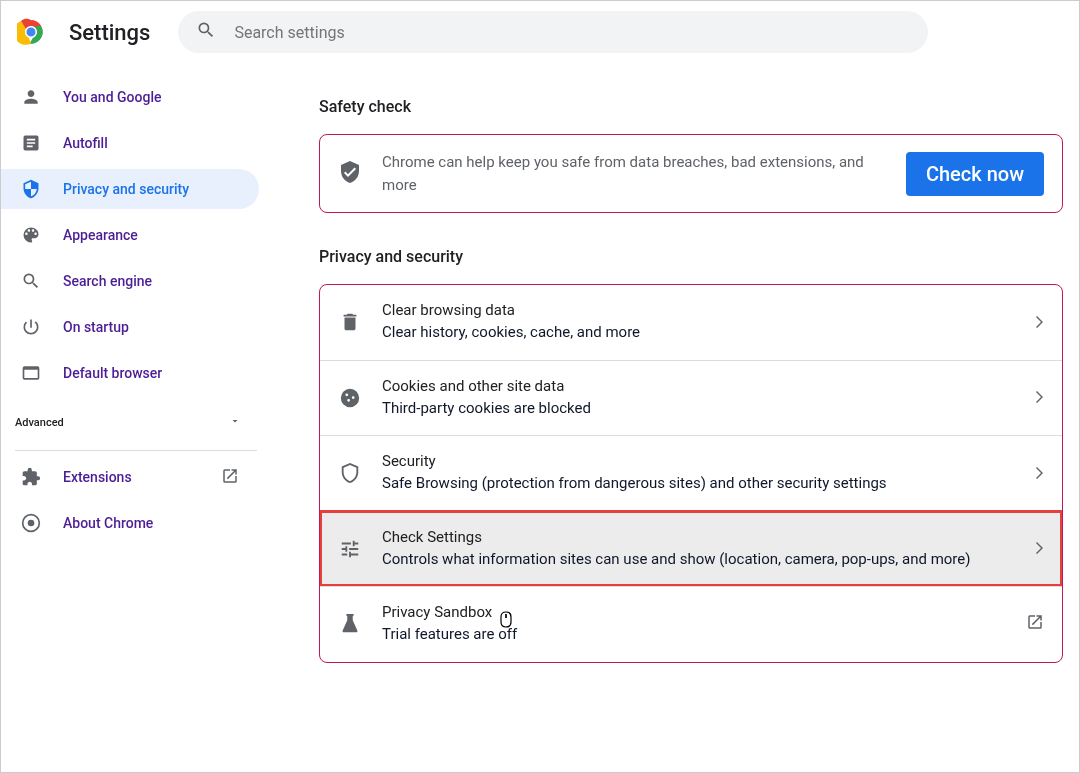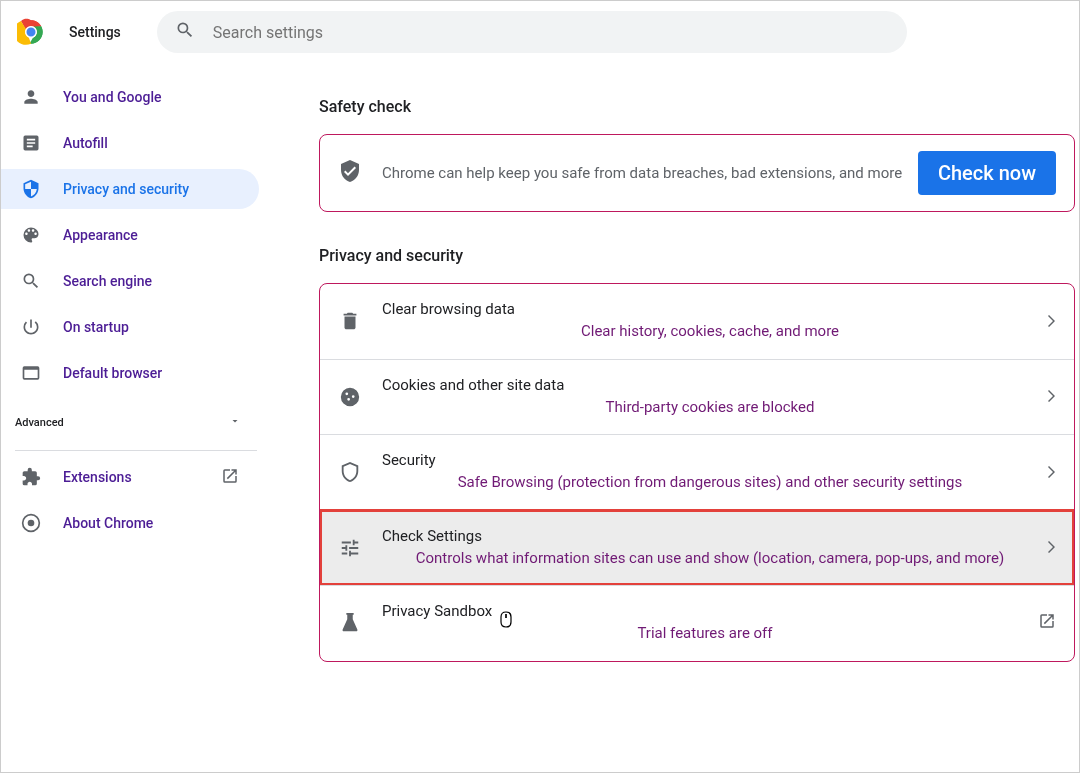--- a/index.html
+++ b/index.html
@@ -22,24 +22,24 @@
       align-items: center;
       height: 62px;
       padding: 0 16px;
     }
     .logo {
       width: 28px;
       height: 28px;
       margin-right: 24px;
     }
     .title {
-      font-size: 14px;
+      font-size: 22px;
       font-weight: 500;
       color: #202124;
-      margin-right: 36px;
+      margin-right: 28px;
     }
     .search-wrap {
       flex: 1;
       display: flex;
       align-items: center;
       background: #f1f3f4;
       border-radius: 28px;
       height: 42px;
       padding: 17px 18px;
       max-width: 750px;
@@ -107,21 +107,21 @@
       color: #202124;
       font-weight: 500;
       cursor: pointer;
     }
     .divider {
       border-top: 1px solid #dadce0;
       margin: 4px 14px 4px 14px;
     }
     .content {
       flex: 1;
-      padding: 24px 4px 24px 48px;
+      padding: 24px 16px 24px 48px;
       overflow-y: auto;
     }
     .section-title {
       font-size: 16px;
       color: #202124;
       font-weight: 500;
       margin: 10px 0 18px;
     }
     .card {
       border: 1px solid #be185d;
@@ -178,23 +178,22 @@
     .setting-text {
       flex: 1;
     }
     .setting-text .primary {
       font-size: 15px;
       color: #202124;
       margin-bottom: 2px;
     }
     .setting-text .secondary {
       font-size: 15px;
-      color: #701a75;
+      color: #0f172a;
       line-height: 1.5;
-      text-align: center;
     }
     .setting-row .arrow {
       color: #5f6368;
       margin-left: 10px;
     }
     .setting-row.highlighted {
       background: #ececec;
       outline: 3px solid #e3413b;
       outline-offset: -2px;
     }

